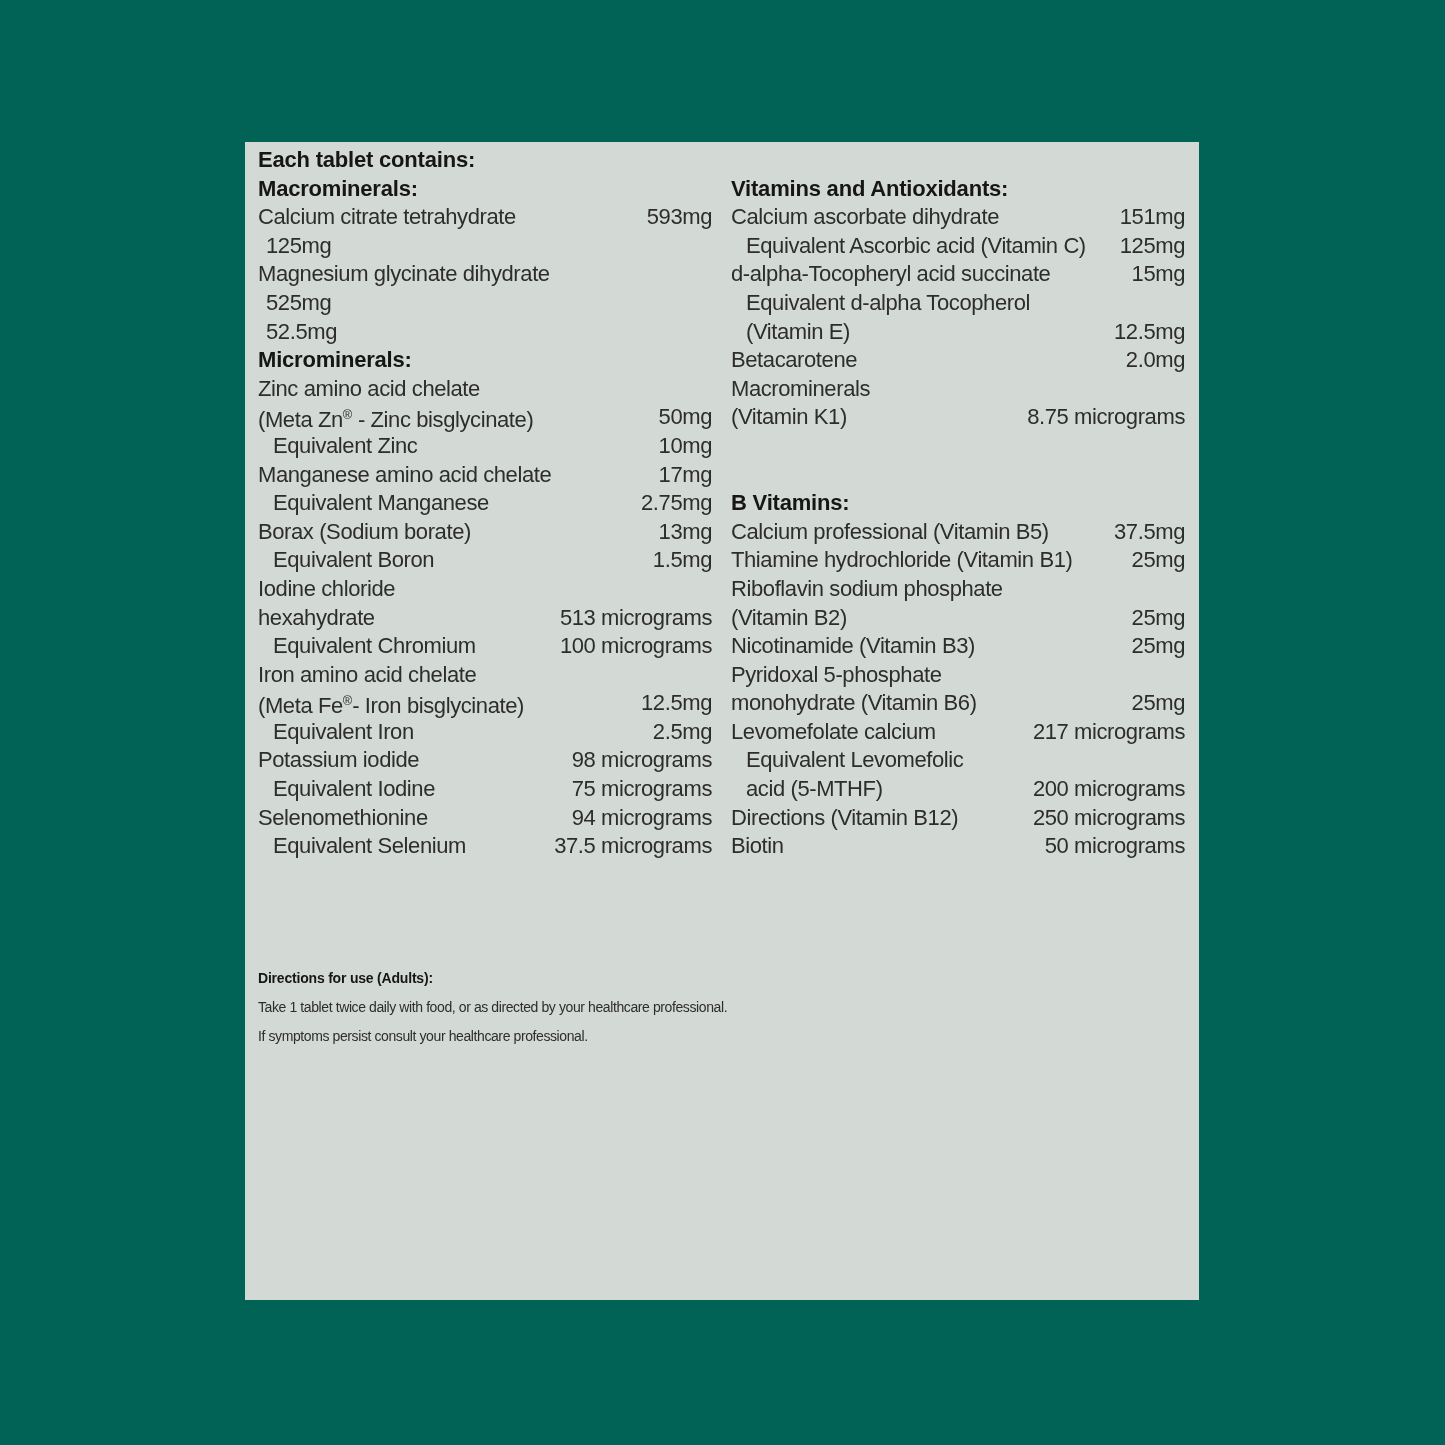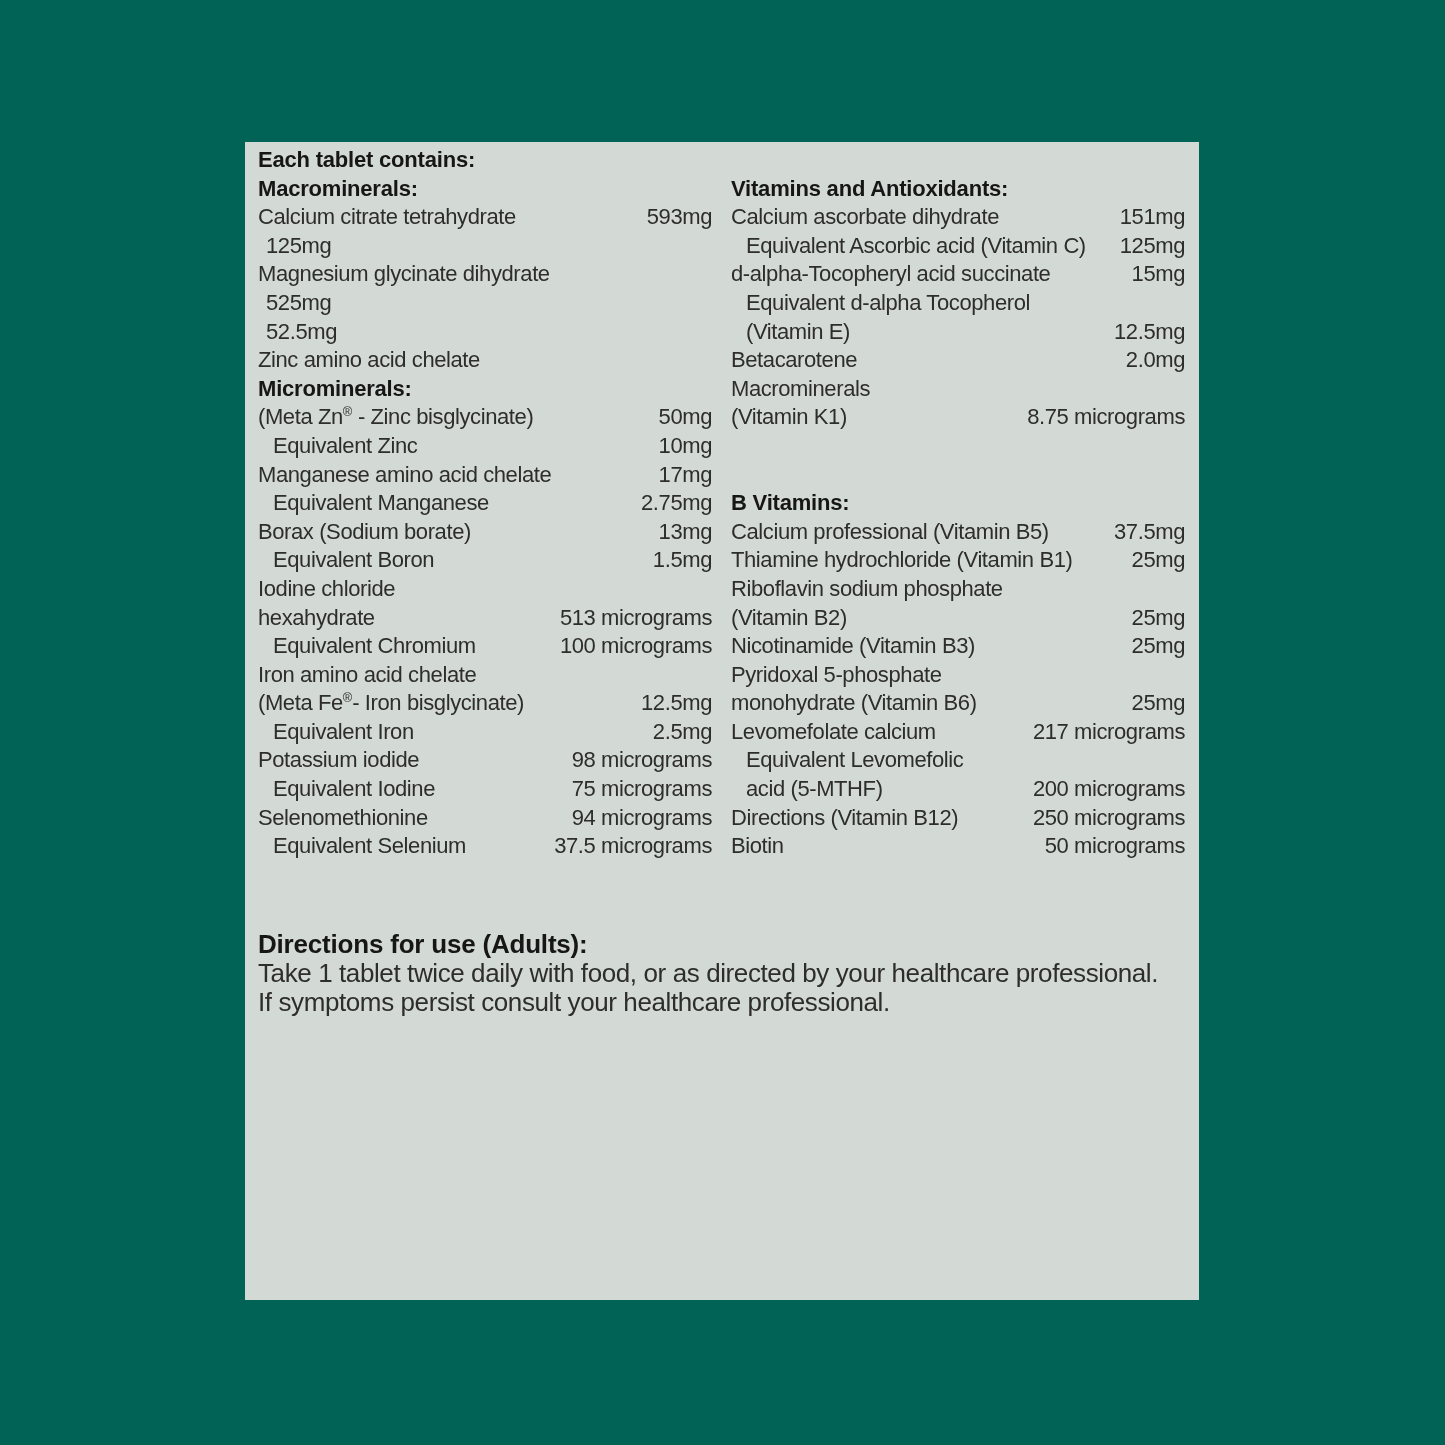--- a/index.html
+++ b/index.html
@@ -19,32 +19,32 @@
   .label-panel{
     position:absolute;left:245px;top:142px;
     width:954px;height:1158px;
     background:var(--panel);
     padding:4px 0 0 13px;
   }
   .columns{display:flex;gap:19px;}
   .ingredient-col{width:454px;flex:0 0 454px;}
   .row{
     height:28.6px;line-height:28.6px;
-    display:flex;align-items:flex-end;
+    display:flex;align-items:center;
     font-size:22px;letter-spacing:-0.4px;
     color:var(--text);white-space:nowrap;
   }
   .row .name{flex:1 1 auto;min-width:0;}
   .row .amount{flex:0 0 auto;text-align:right;padding-left:8px;}
   .row.heading .name{font-weight:700;color:var(--heading-text);letter-spacing:-0.2px;}
   .row.indent .name{padding-left:15px;}
   sup{font-size:58%;vertical-align:super;letter-spacing:0;}
   .directions{
-    margin-top:69px;
-    font-size:26px;line-height:29px;letter-spacing:-0.4px;
+    margin-top:103px;
+    font-size:14px;line-height:29px;letter-spacing:-0.4px;
     color:var(--text);
   }
   .directions .dir-heading{font-weight:700;color:var(--heading-text);letter-spacing:-0.2px;}
 </style>
 </head>
 <body>
 
 <div class="label-panel">
   <div class="columns">
 
@@ -75,27 +75,27 @@
         </div>
 
         <div class="row">
           <span class="amount">525mg</span>
         </div>
 
         <div class="row indent">
           <span class="amount">52.5mg</span>
         </div>
 
+        <div class="row heading">
+          <span class="name">Microminerals:</span>
+          <span class="amount"></span>
+        </div>
+
         <div class="row">
           <span class="name">Zinc amino acid chelate</span>
-          <span class="amount"></span>
-        </div>
-
-        <div class="row heading">
-          <span class="name">Microminerals:</span>
           <span class="amount"></span>
         </div>
 
         <div class="row">
           <span class="name">(Meta Zn<sup>®</sup> - Zinc bisglycinate)</span>
           <span class="amount">50mg</span>
         </div>
 
         <div class="row indent">
           <span class="name">Equivalent Zinc</span>

